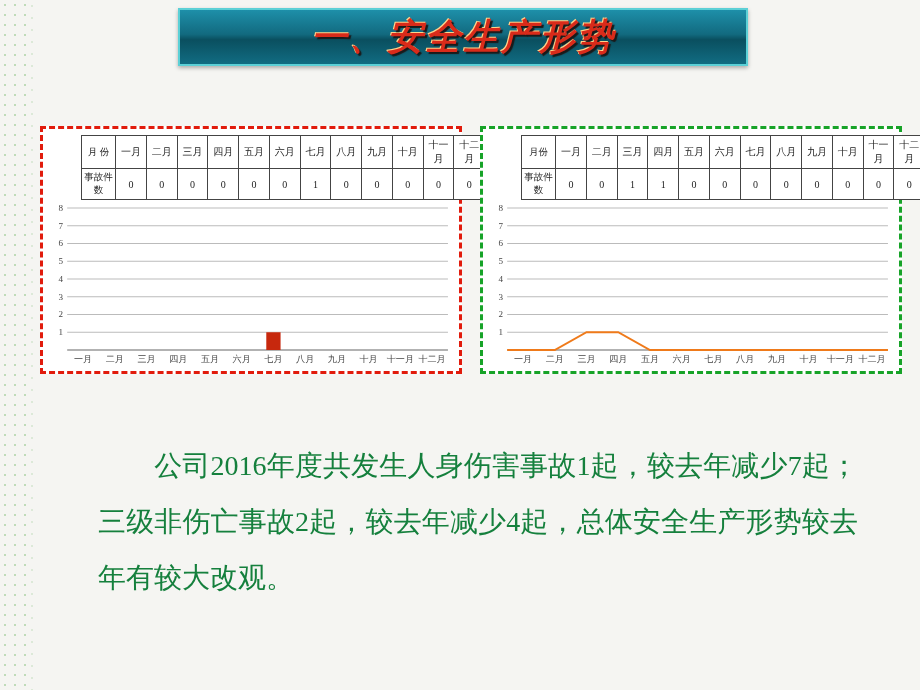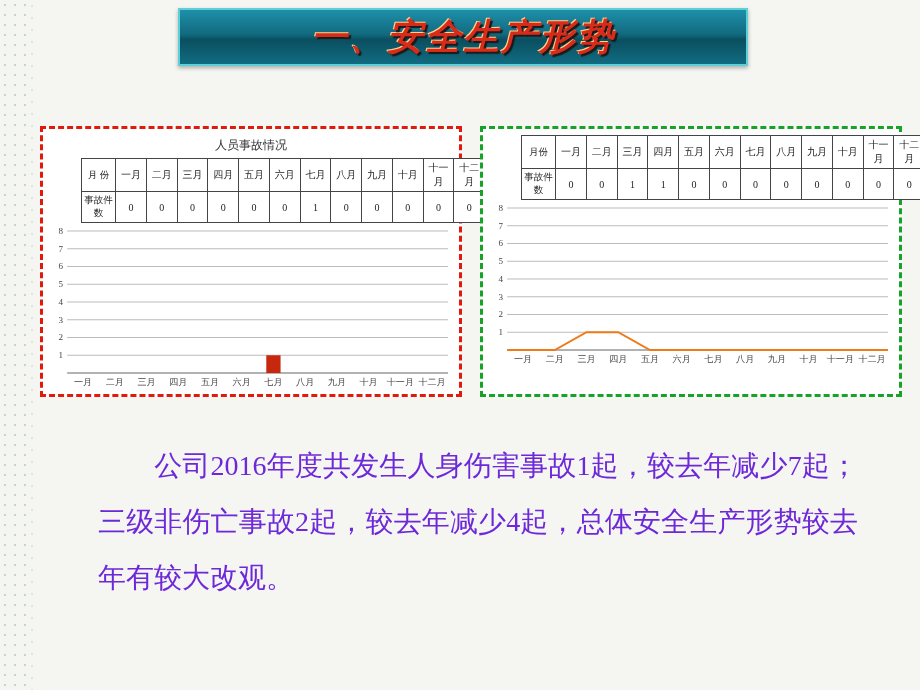--- a/index.html
+++ b/index.html
@@ -95,40 +95,39 @@
   .axis-tick { font-size: 9px; fill: #444; font-family: "SimSun", serif; }
   .bar-rect { fill: #c7280d; }
   .line-path { fill: none; stroke: #ef7a1a; stroke-width: 2; }
 
   .body-text {
     position: absolute;
     left: 98px; top: 438px;
     width: 760px;
     font-family: "SimSun", serif;
     font-size: 28px;
-    color: #6d28d9;
+    color: #15803d;
     line-height: 2.0;
     text-align: justify;
   }
   .body-text .indent { display: inline-block; width: 2em; }
 </style>
 </head>
 <body>
 
 <div class="dots"></div>
 <div class="dots-right"></div>
 
 <div class="title-bar">
   <div class="title-text">一、安全生产形势</div>
 </div>
 
 <div class="charts-row">
 
   <div class="chart-box red">
-    <div class="chart-title">人员事故情况</div>
     <table class="data-table">
       <tbody>
           <tr>
         <th class="hdr">月 份</th>
         <th>一月</th>
         <th>二月</th>
         <th>三月</th>
         <th>四月</th>
         <th>五月</th>
         <th>六月</th>

